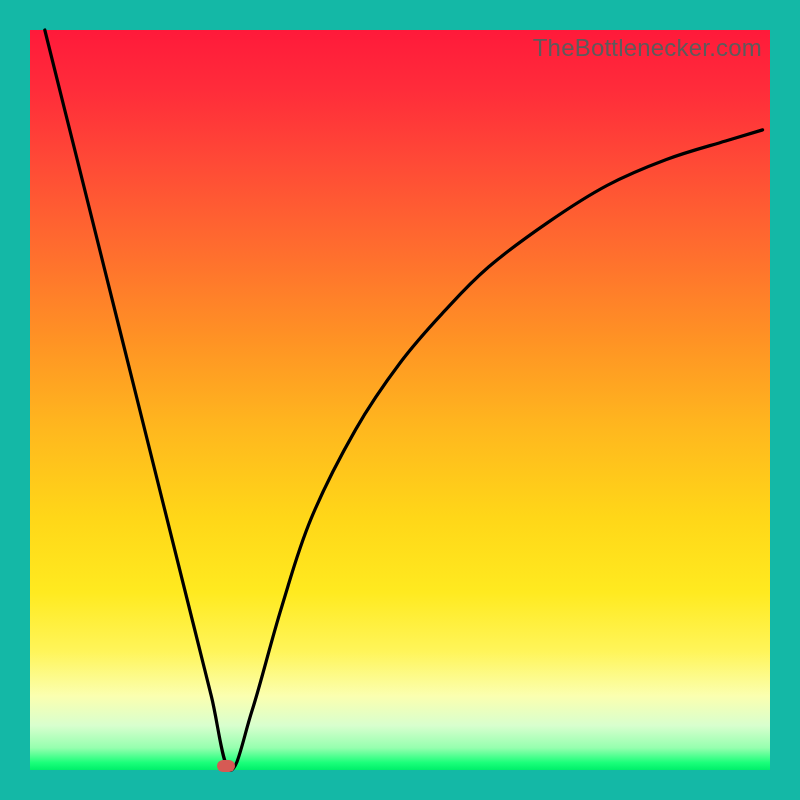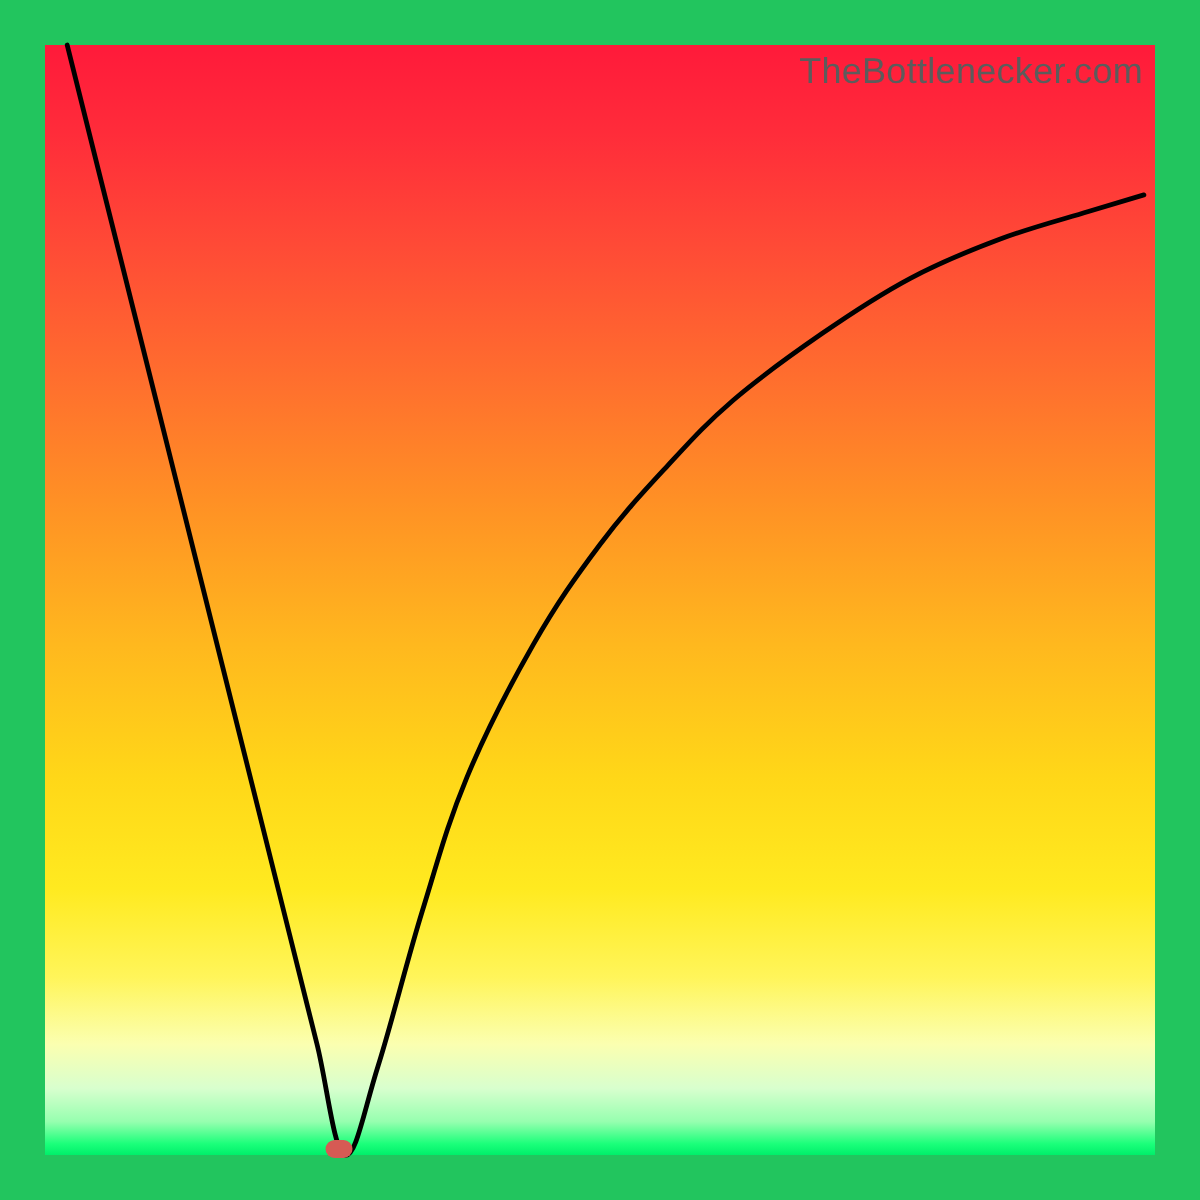--- a/index.html
+++ b/index.html
@@ -8,21 +8,21 @@
     width: 800px;
     height: 800px;
     background: #000;
     overflow: hidden;
     font-family: Arial, Helvetica, sans-serif;
   }
   .frame {
     position: relative;
     width: 800px;
     height: 800px;
-    background: #22c55e;
+    background: #14b8a6;
   }
   .plot-area {
     position: absolute;
     left: 30px;
     top: 30px;
     width: 740px;
     height: 740px;
     background: linear-gradient(to bottom,
       #ff1a3a 0%,
       #ff2c3a 8%,

